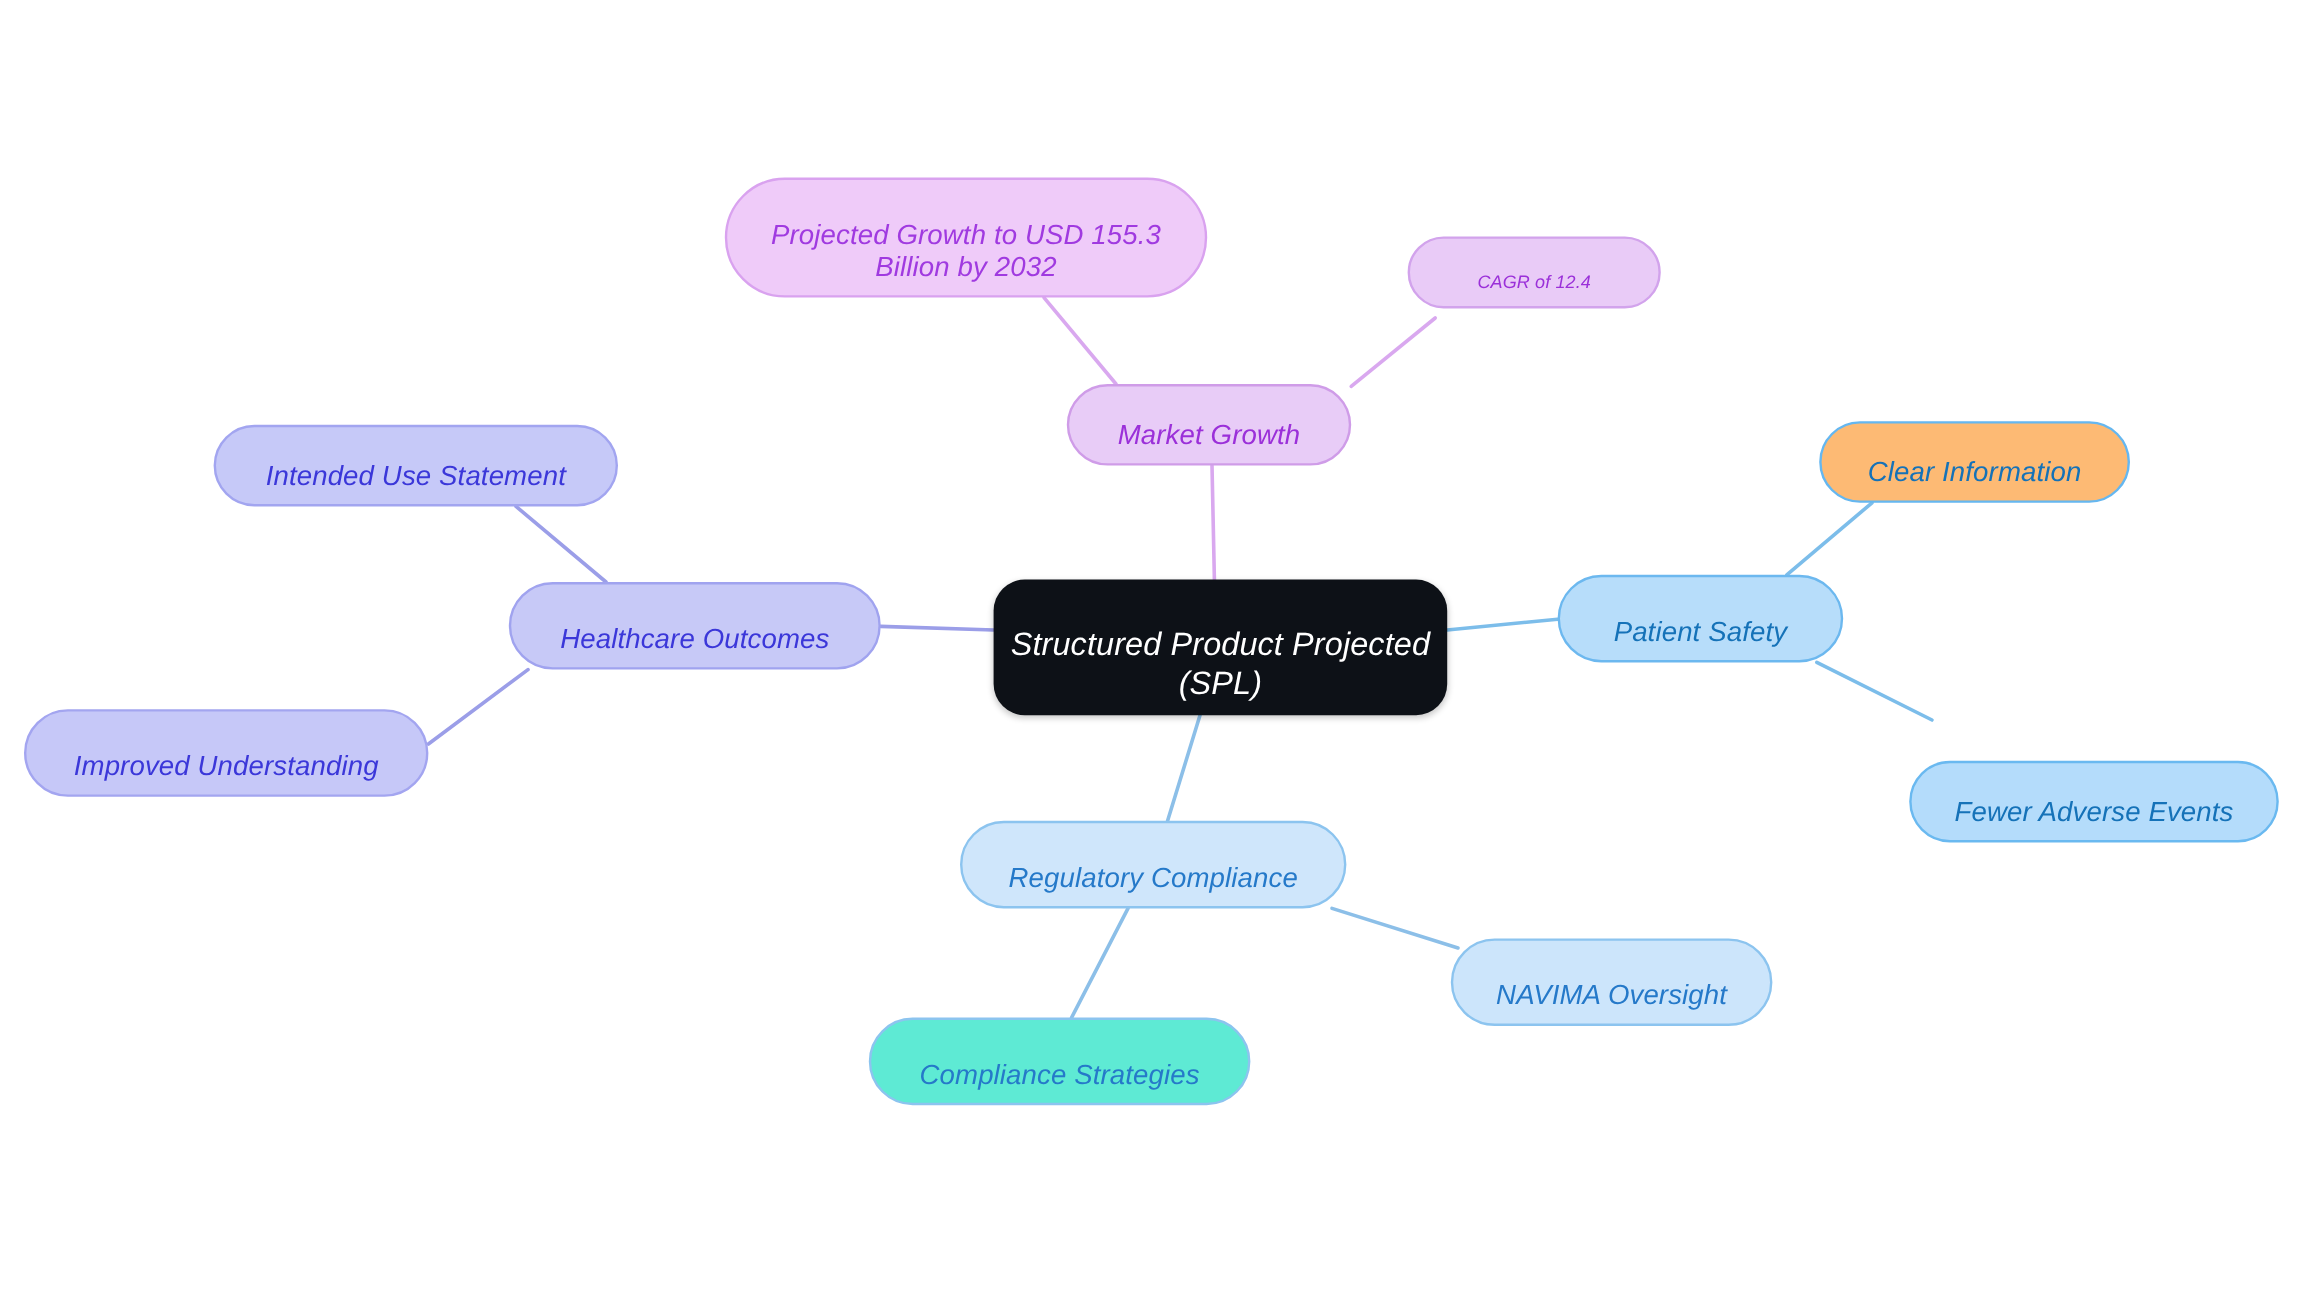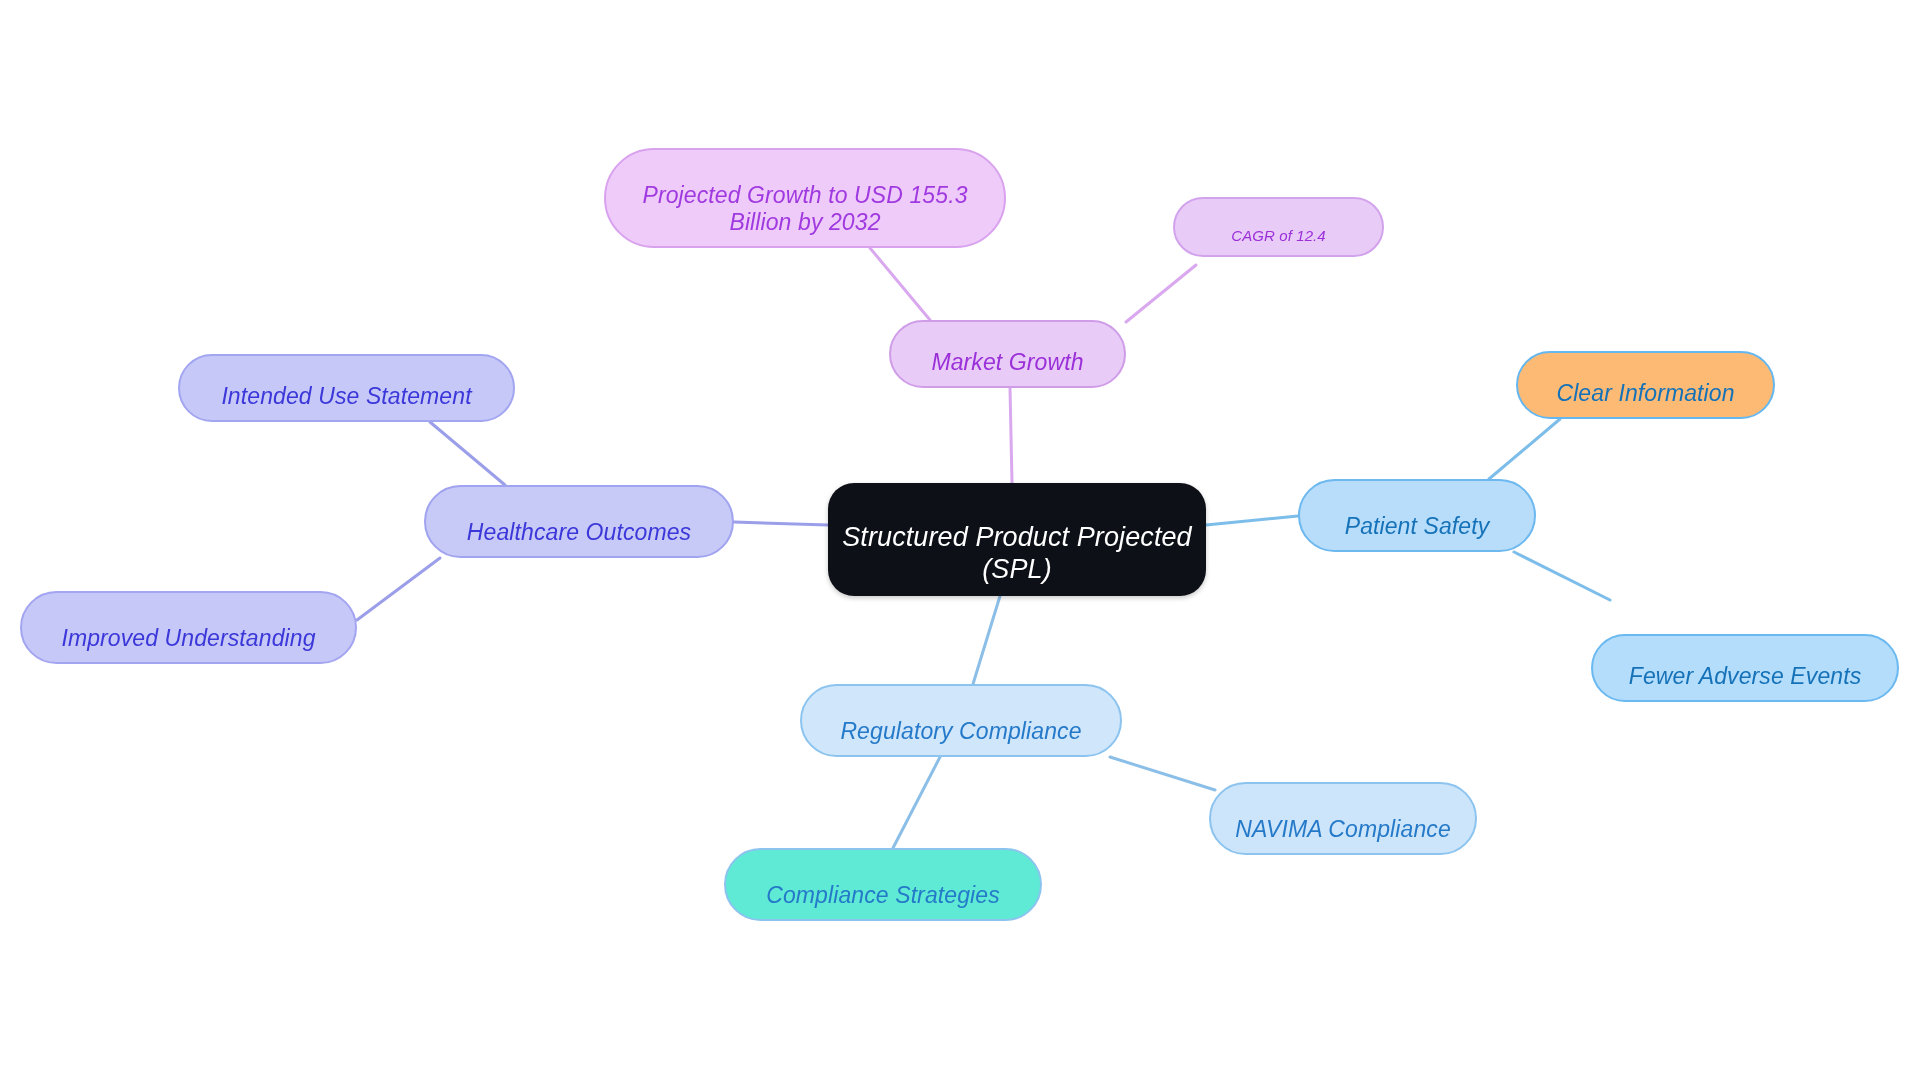--- a/index.html
+++ b/index.html
@@ -81,16 +81,16 @@
       <div class="node leaf" style="left: 604px; top: 148px; width: 402px; height: 100px; background: rgb(239, 203, 249); color: rgb(160, 58, 224); font-size: 23px; border-color: rgb(217, 162, 239);"><span class="node-label">Projected Growth to USD 155.3
 Billion by 2032</span></div>
       <div class="node leaf" style="left: 1173px; top: 197px; width: 211px; height: 60px; background: rgb(233, 203, 247); color: rgb(155, 48, 217); font-size: 15px; border-color: rgb(210, 163, 236);"><span class="node-label">CAGR of 12.4</span></div>
       <div class="node branch" style="left: 424px; top: 485px; width: 310px; height: 73px; background: rgb(199, 201, 247); color: rgb(59, 55, 217); font-size: 23px; border-color: rgb(160, 163, 239);"><span class="node-label">Healthcare Outcomes</span></div>
       <div class="node leaf" style="left: 178px; top: 354px; width: 337px; height: 68px; background: rgb(198, 201, 248); color: rgb(59, 55, 217); font-size: 23px; border-color: rgb(162, 165, 240);"><span class="node-label">Intended Use Statement</span></div>
       <div class="node leaf" style="left: 20px; top: 591px; width: 337px; height: 73px; background: rgb(198, 200, 248); color: rgb(59, 55, 217); font-size: 23px; border-color: rgb(163, 165, 240);"><span class="node-label">Improved Understanding</span></div>
       <div class="node branch" style="left: 1298px; top: 479px; width: 238px; height: 73px; background: rgb(183, 221, 250); color: rgb(21, 114, 184); font-size: 23px; border-color: rgb(108, 184, 239);"><span class="node-label">Patient Safety</span></div>
       <div class="node leaf" style="left: 1516px; top: 351px; width: 259px; height: 68px; background: #fdba74; color: rgb(21, 114, 184); font-size: 23px; border-color: rgb(101, 183, 240);"><span class="node-label">Clear Information</span></div>
       <div class="node leaf" style="left: 1591px; top: 586px; width: 308px; height: 68px; background: rgb(180, 220, 251); color: rgb(21, 114, 184); font-size: 23px; border-color: rgb(106, 185, 240); margin-top: 48px;"><span class="node-label">Fewer Adverse Events</span></div>
       <div class="node branch" style="left: 800px; top: 684px; width: 322px; height: 73px; background: rgb(207, 230, 251); color: rgb(37, 121, 201); font-size: 23px; border-color: rgb(140, 196, 239);"><span class="node-label">Regulatory Compliance</span></div>
-      <div class="node leaf" style="left: 1209px; top: 782px; width: 268px; height: 73px; background: rgb(204, 229, 251); color: rgb(37, 121, 201); font-size: 23px; border-color: rgb(140, 196, 239);"><span class="node-label">NAVIMA Compliance</span></div>
+      <div class="node leaf" style="left: 1209px; top: 782px; width: 268px; height: 73px; background: rgb(204, 229, 251); color: rgb(37, 121, 201); font-size: 23px; border-color: rgb(140, 196, 239);"><span class="node-label">NAVIMA Oversight</span></div>
       <div class="node leaf" style="left: 724px; top: 848px; width: 318px; height: 73px; background: #5eead4; color: rgb(37, 121, 201); font-size: 23px; border-color: rgb(140, 196, 239);"><span class="node-label">Compliance Strategies</span></div>
     </div>
 </div>
 
 </body></html>

